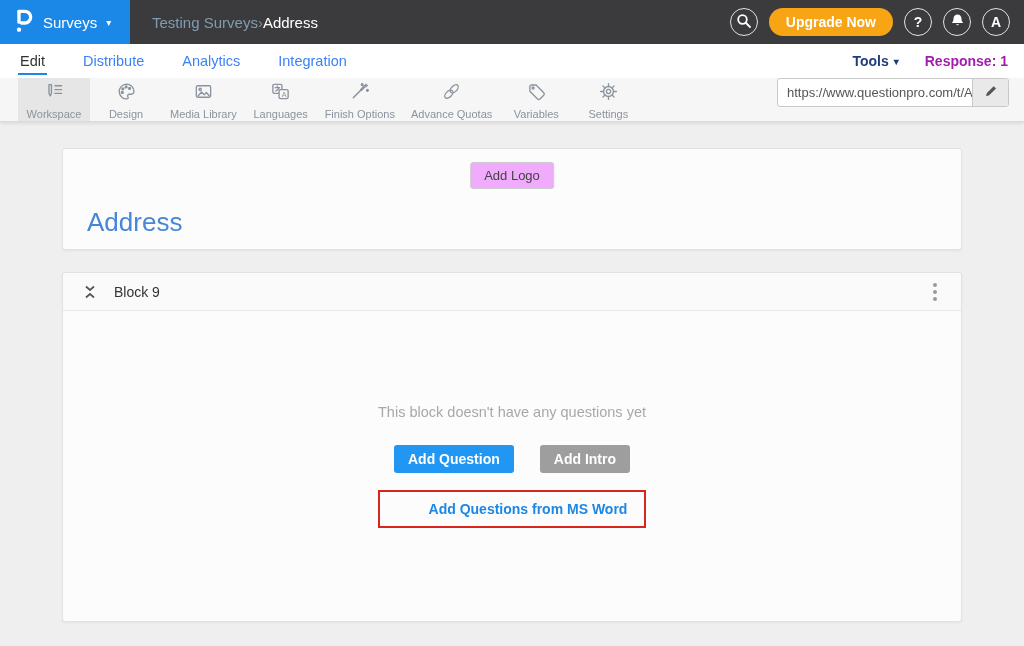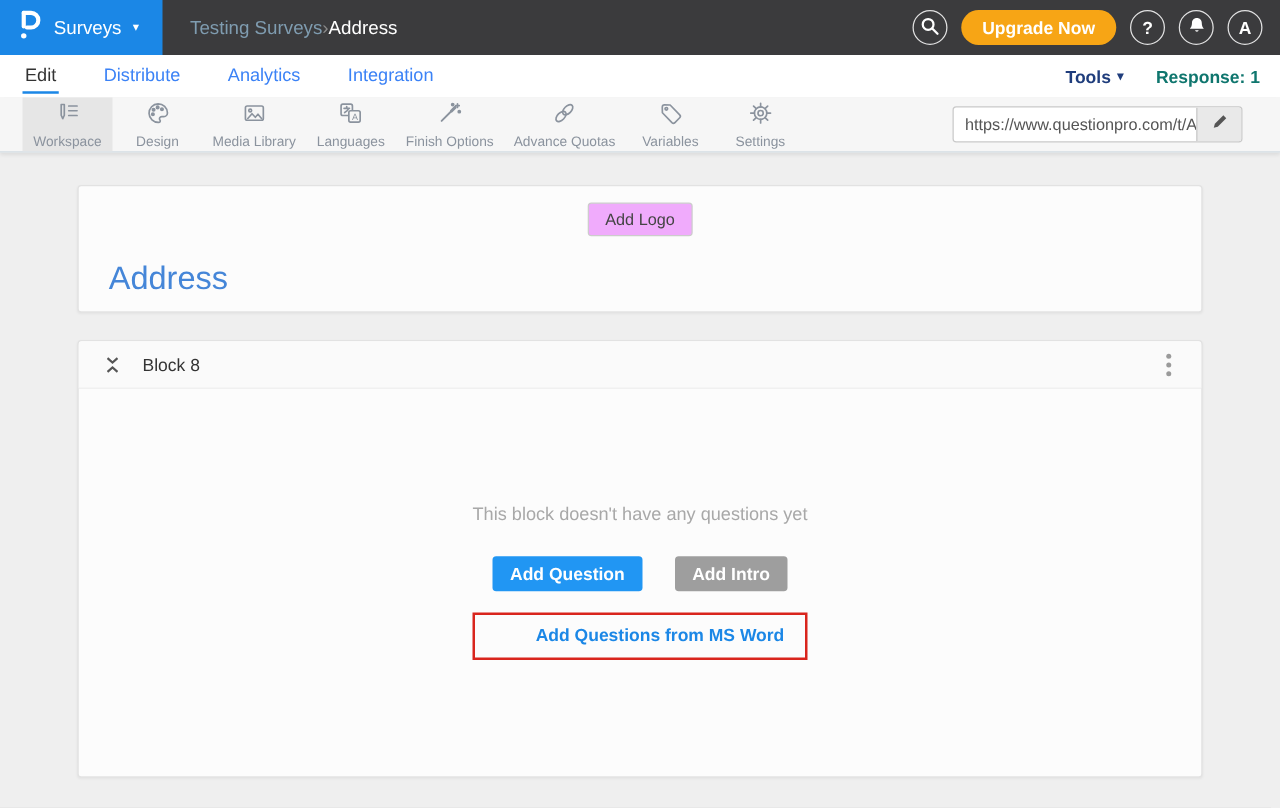--- a/index.html
+++ b/index.html
@@ -20,29 +20,29 @@
   .upgrade-btn { background:#f7a515; color:#fff; font-weight:bold; font-size:14px; border:none; border-radius:15px; padding:6px 17px; cursor:pointer; }
 
   
   .subnav { height:34px; background:#fff; display:flex; align-items:center; padding:0 16px 0 18px; }
   .subnav-items { display:flex; gap:34px; }
   .nav-item { font-size:14.5px; color:#3b82f6; font-weight:500; cursor:pointer; padding:6px 2px 4px; }
   .nav-item.active { color:#333; border-bottom:2px solid #1b87e6; }
   .subnav-right { margin-left:auto; display:flex; align-items:center; gap:26px; }
   .tools-dd { font-size:14px; color:#1f3d7c; font-weight:600; cursor:pointer; display:flex; align-items:center; gap:5px; }
   .tools-dd .caret { color:#1f3d7c; }
-  .response-count { font-size:14px; color:#0f766e; font-weight:600; }
+  .response-count { font-size:14px; color:#a21caf; font-weight:600; }
 
   
   .toolbar { height:44px; background:#f6f6f6; border-bottom:1px solid #d4dde3; box-shadow:0 2px 3px rgba(0,0,0,.08); display:flex; align-items:stretch; padding-left:18px; position:relative; z-index:2; }
   .tool-item { min-width:72px; padding:4px 8px 3px; display:flex; flex-direction:column; align-items:center; justify-content:center; gap:2px; cursor:pointer; color:#8b939e; }
   .tool-item.selected { background:#e6e6e6; }
   .tool-item .tool-label { font-size:11px; white-space:nowrap; }
   .tool-item svg { stroke:#8b939e; fill:none; stroke-width:1.4; stroke-linecap:round; stroke-linejoin:round; }
-  .toolbar-right { margin-left:auto; display:flex; align-items:center; gap:13px; margin-right:30px; }
+  .toolbar-right { margin-left:auto; display:flex; align-items:flex-start; gap:13px; margin-right:15px; }
   .url-box { width:232px; height:29px; background:#fff; border:1px solid #c9c9c9; border-radius:3px; display:flex; overflow:hidden; }
   .url-text { flex:1; font-size:13px; color:#555; display:flex; align-items:center; padding:0 6px 0 9px; white-space:nowrap; overflow:hidden; }
   .url-edit { width:36px; background:#e9e9e9; border-left:1px solid #c9c9c9; display:flex; align-items:center; justify-content:center; cursor:pointer; }
   .preview-btn { background:#2196f3; border:none; color:#fff; height:29px; border-radius:3px; padding:0 13px; font-size:14px; font-weight:600; display:flex; align-items:center; gap:7px; cursor:pointer; font-family:inherit; }
 
   
   .content { padding-top:26px; }
   .card { width:900px; margin:0 auto; background:#fcfcfc; border:1px solid #e2e2e2; border-radius:3px; box-shadow:0 1px 2px rgba(0,0,0,.05); }
   .title-card { height:102px; position:relative; }
   .add-logo-btn { position:absolute; left:50%; transform:translateX(-50%); top:13px; background:#f0abfc; border:1px solid #ccc; border-radius:3px; padding:5px 13px; font-size:13px; color:#444; cursor:pointer; font-family:inherit; }
@@ -241,21 +241,21 @@
     </div>
 
     <div class="card block-card">
       <div class="block-header">
         <span class="collapse-btn">
           <svg width="14" height="16" viewBox="0 0 14 16">
             <polyline points="3,2.5 7,6 11,2.5"></polyline>
             <polyline points="3,13.5 7,10 11,13.5"></polyline>
           </svg>
         </span>
-        <span class="block-name">Block 8</span>
+        <span class="block-name">Block 9</span>
         <span class="kebab">
           <span class="kdot"></span>
           <span class="kdot"></span>
           <span class="kdot"></span>
         </span>
       </div>
       <div class="block-body">
         <div class="empty-msg">This block doesn't have any questions yet</div>
         <div class="btn-row">
           <button class="btn btn-blue">Add Question</button>

